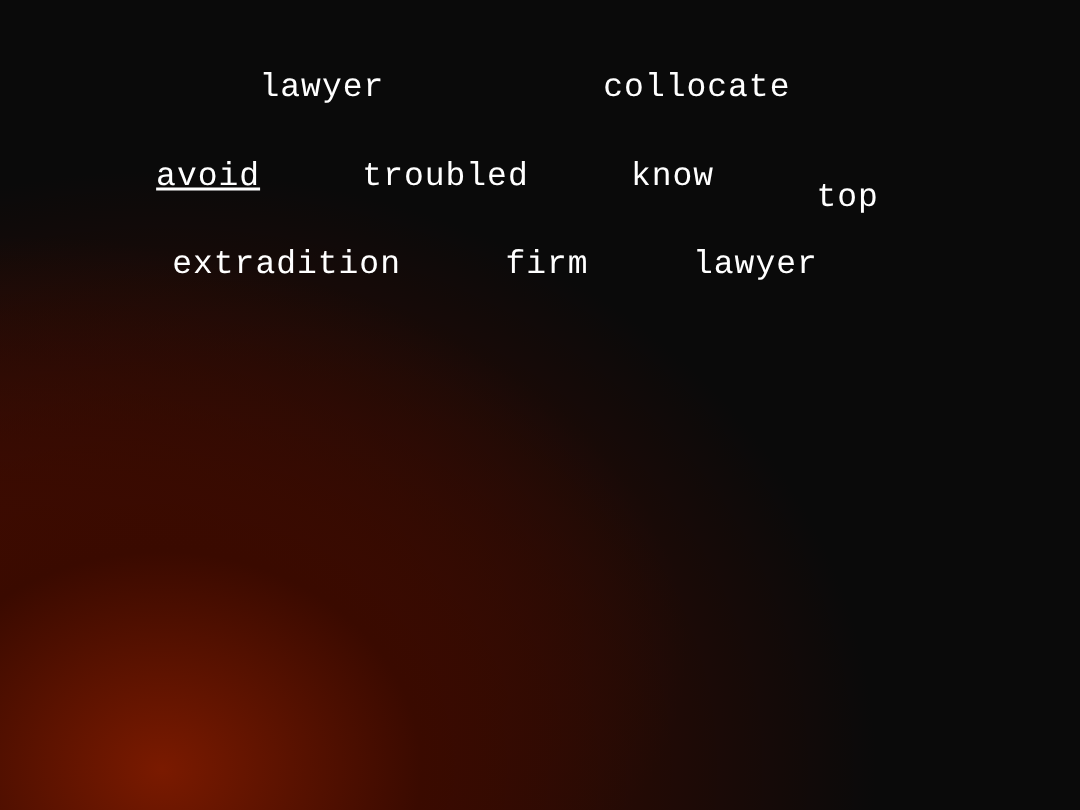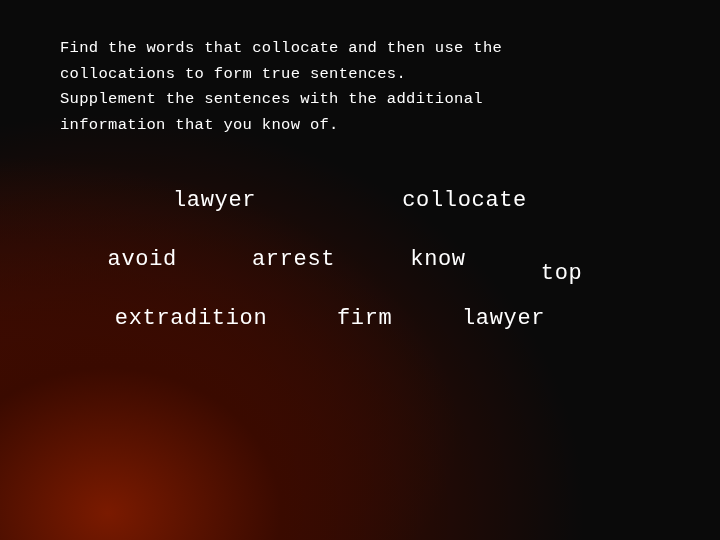--- a/index.html
+++ b/index.html
@@ -86,53 +86,47 @@
       color: #ffffff;
       font-size: 22px;
       letter-spacing: 0.03em;
       font-family: 'Courier New', Courier, monospace;
     }
 
     .word-suspect { margin-left: 30px; }
     .word-arrest  { }
     .word-troubled { margin-right: 10px; }
 
-    .word-avoid { margin-left: 10px; }
+    .word-avoid { margin-left: 10px; text-decoration: underline; }
     .word-warrant { }
     .word-prime { }
     .word-top { margin-right: 20px; margin-top: 28px; }
 
     .word-extradition { margin-left: 20px; }
     .word-firm { }
     .word-lawyer { margin-right: 30px; }
   </style>
 </head>
 <body>
 
 <div class="background">
   <div class="bg-layer"></div>
   <div class="content">
 
-    <div class="instructions">
-      <span>Find the words that collocate and then use the</span><br>
-      <span>collocations to form true sentences.</span><br>
-      <span>Supplement the sentences with the additional</span><br>
-      <span>information that you know of.</span>
-    </div>
 
     <div class="words-grid">
 
       <div class="row row-1">
         <span class="word word-suspect">lawyer</span>
         <span class="word word-troubled">collocate</span>
       </div>
 
       <div class="row row-2">
         <span class="word word-avoid">avoid</span>
-        <span class="word word-warrant">arrest</span>
+        <span class="word word-warrant">troubled</span>
         <span class="word word-prime">know</span>
         <span class="word word-top">top</span>
       </div>
 
       <div class="row row-3">
         <span class="word word-extradition">extradition</span>
         <span class="word word-firm">firm</span>
         <span class="word word-lawyer">lawyer</span>
       </div>
 

